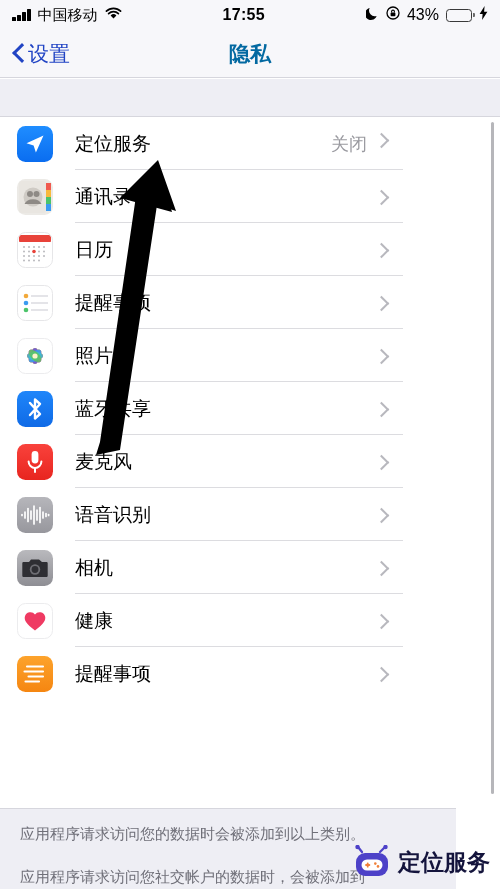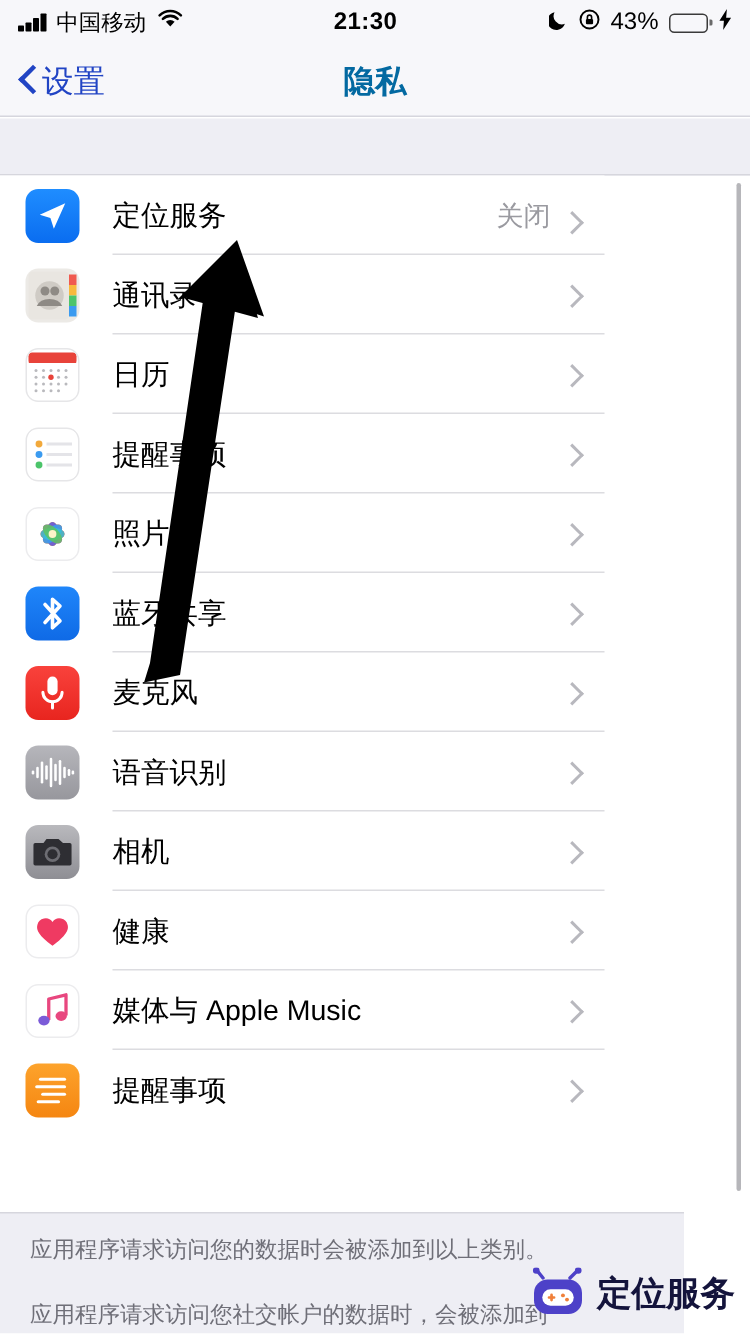--- a/index.html
+++ b/index.html
@@ -109,21 +109,21 @@
     flex: 0 0 auto; position: relative; overflow: hidden;
     display: flex; align-items: center; justify-content: center;
   }
   .rowlabel {
     margin-left: 22px;
     font-size: 19px; color: #000;
     white-space: nowrap;
   }
   .rowright {
     margin-left: auto;
-    display: flex; align-items: flex-end; gap: 9px;
+    display: flex; align-items: flex-start; gap: 9px;
     padding-right: 18px;
   }
   .rowvalue { font-size: 18px; color: #9a9aa0; }
   .chev-r { width: 9px; height: 16px; position: relative; flex: 0 0 auto; }
   .chev-r::before {
     content: ""; position: absolute; left: 0; top: 3px;
     width: 9px; height: 9px;
     border-right: 2px solid #b8b8be; border-top: 2px solid #b8b8be;
     transform: rotate(45deg);
   }
@@ -203,21 +203,21 @@
       <span class="sb-carrier">中国移动</span>
       <span>
         <svg width="17" height="13" viewBox="0 0 17 13">
           <path d="M8.5 11.6 L5.6 8.5 a4.1 4.1 0 0 1 5.8 0 Z" fill="#000"></path>
           <path d="M3.6 6.6 a7 7 0 0 1 9.8 0" stroke="#000" stroke-width="1.7" fill="none" stroke-linecap="round"></path>
           <path d="M1.4 4.2 a10.2 10.2 0 0 1 14.2 0" stroke="#000" stroke-width="1.7" fill="none" stroke-linecap="round"></path>
         </svg>
       </span>
     </div>
     <div class="sb-center">
-      <span class="sb-time">21:30</span>
+      <span class="sb-time">17:55</span>
     </div>
     <div class="sb-right">
       <span>
         <svg width="13" height="14" viewBox="0 0 13 14">
           <path d="M10.6 9.9 A5.6 5.6 0 0 1 3.7 2.1 A6 6 0 1 0 10.6 9.9 Z" fill="#000"></path>
         </svg>
       </span>
       <span>
         <svg width="14" height="14" viewBox="0 0 14 14">
           <circle cx="7" cy="7" r="6" stroke="#000" stroke-width="1.3" fill="none"></circle>
@@ -424,34 +424,20 @@
             <path d="M12 20.5 C3 13.8 1 10 1.9 6.6 A5.6 5.6 0 0 1 12 4.6 A5.6 5.6 0 0 1 22.1 6.6 C23 10 21 13.8 12 20.5 Z" fill="#ef3a62"></path>
           </svg>
         </div>
         <div class="rowlabel">健康</div>
         <div class="rowright">
           <span class="chev-r"></span>
         </div>
         <div class="sep"></div>
       </div>
       <div class="row">
-        <div class="appicon ic-music">
-          <svg width="24" height="26" viewBox="0 0 24 26">
-            <path d="M9.5 19 V5 L21 2.2 V16" stroke="#e8477f" stroke-width="2.2" fill="none" stroke-linejoin="round"></path>
-            <ellipse cx="6.3" cy="19.4" rx="3.8" ry="3.2" fill="#7b5bd8"></ellipse>
-            <ellipse cx="17.8" cy="16.4" rx="3.8" ry="3.2" fill="#e8477f"></ellipse>
-          </svg>
-        </div>
-        <div class="rowlabel">媒体与 Apple Music</div>
-        <div class="rowright">
-          <span class="chev-r"></span>
-        </div>
-        <div class="sep"></div>
-      </div>
-      <div class="row">
         <div class="appicon ic-fitness">
           <svg width="26" height="24" viewBox="0 0 26 24">
             <g stroke="#fff" stroke-width="2.1" stroke-linecap="round">
               <path d="M5 4.5 H21"></path>
               <path d="M2.5 9.5 H21"></path>
               <path d="M6.5 14.5 H21"></path>
               <path d="M3.5 19.5 H17"></path>
             </g>
           </svg>
         </div>

